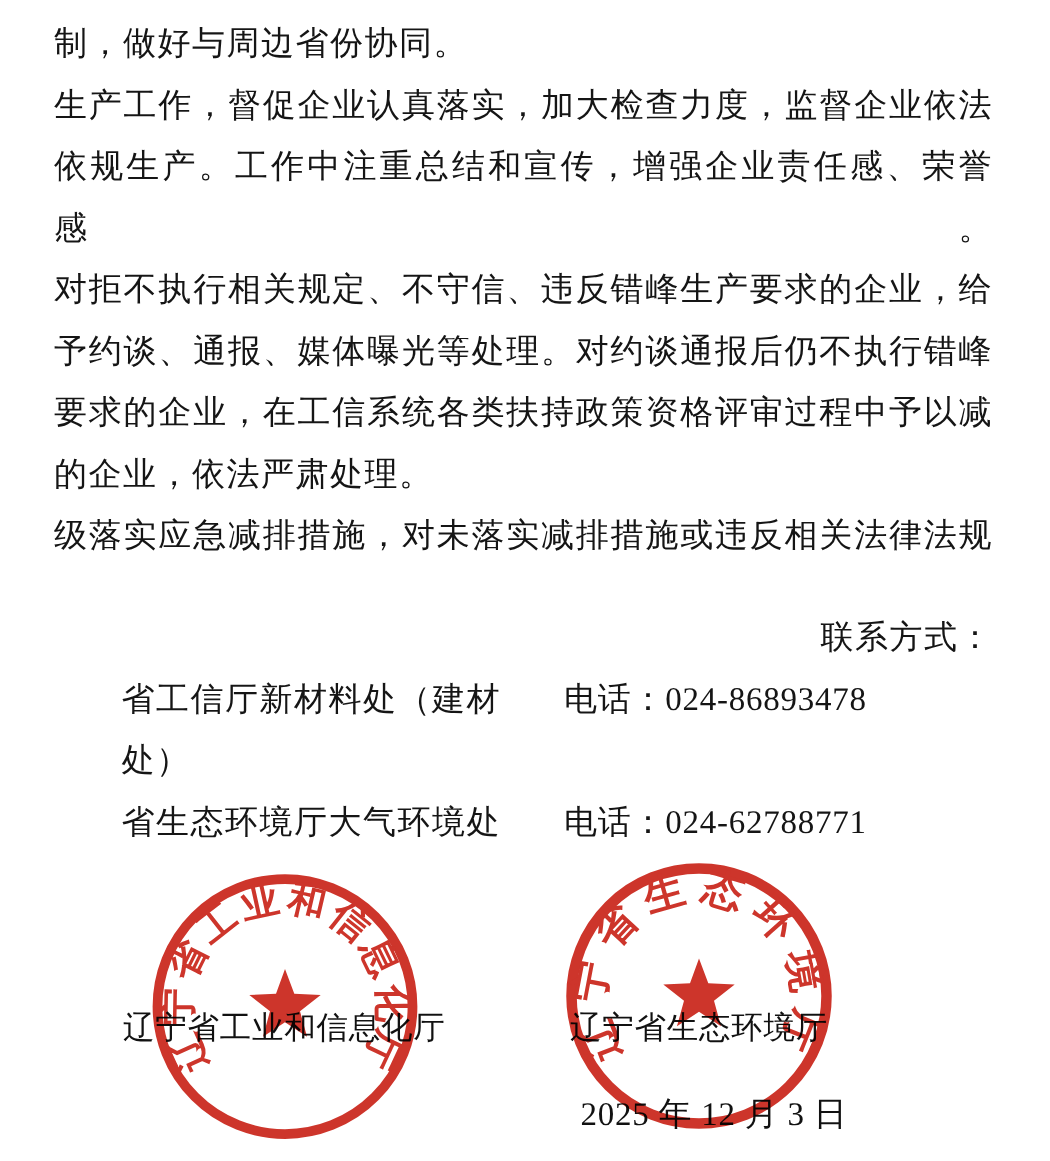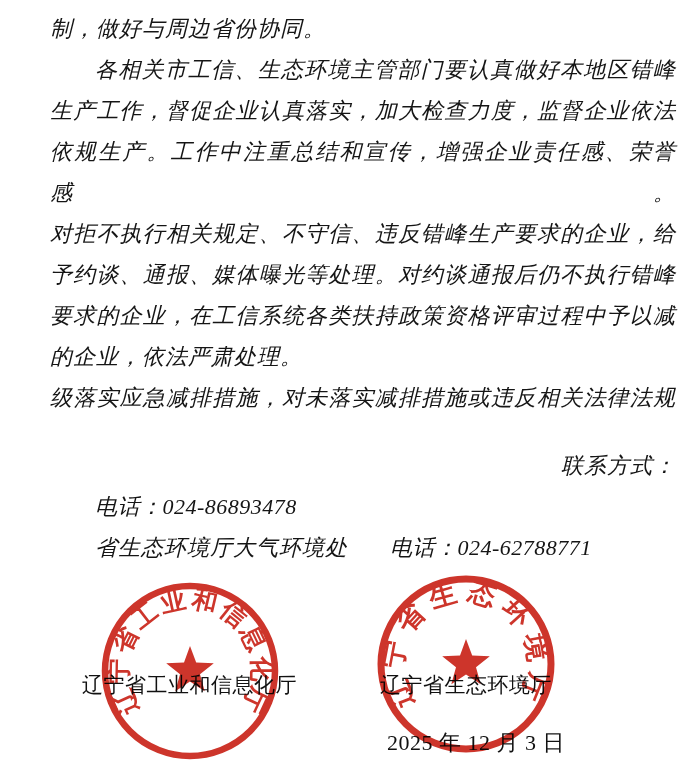--- a/index.html
+++ b/index.html
@@ -6,23 +6,22 @@
   body {
     width: 700px; height: 774px;
     background: #ffffff;
     position: relative;
     overflow: hidden;
     font-family: "Liberation Serif", "DejaVu Serif", serif;
     color: #151515;
   }
   .doc {
     position: absolute;
-    left: 50px; top: 8px;
+    left: 36px; top: 8px;
     width: 626px;
-    font-style: italic;
   }
   .line {
     font-size: 22px;
     line-height: 41px;
     letter-spacing: 1px;
     text-align: justify;
     white-space: nowrap;
   }
   .line.fill {
     text-align: justify;
@@ -79,31 +78,31 @@
   .seal text {
     font-family: "Liberation Serif", "DejaVu Serif", serif;
     font-weight: bold;
   }
 </style>
 </head>
 <body>
 
 <div class="doc">
   <div class="line">制，做好与周边省份协同。</div>
-  <div class="line indent fill">各相关市工信、生态环境主管部门要认真做好本地区错峰</div>
   <div class="line fill">生产工作，督促企业认真落实，加大检查力度，监督企业依法</div>
   <div class="line fill">依规生产。工作中注重总结和宣传，增强企业责任感、荣誉感。</div>
   <div class="line fill">对拒不执行相关规定、不守信、违反错峰生产要求的企业，给</div>
   <div class="line fill">予约谈、通报、媒体曝光等处理。对约谈通报后仍不执行错峰</div>
   <div class="line fill">要求的企业，在工信系统各类扶持政策资格评审过程中予以减</div>
   <div class="line">的企业，依法严肃处理。</div>
   <div class="line fill">级落实应急减排措施，对未落实减排措施或违反相关法律法规</div>
 
   <div class="contact-heading">联系方式：</div>
   <div class="contact-row">
+    <span class="dept">省工信厅新材料处（建材处）</span>
     <span class="phone">电话：024-86893478</span>
   </div>
   <div class="contact-row">
     <span class="dept">省生态环境厅大气环境处</span>
     <span class="phone">电话：024-62788771</span>
   </div>
 </div>
 
 <div class="sig-name left">辽宁省工业和信息化厅</div>
 <div class="sig-name right">辽宁省生态环境厅</div>

